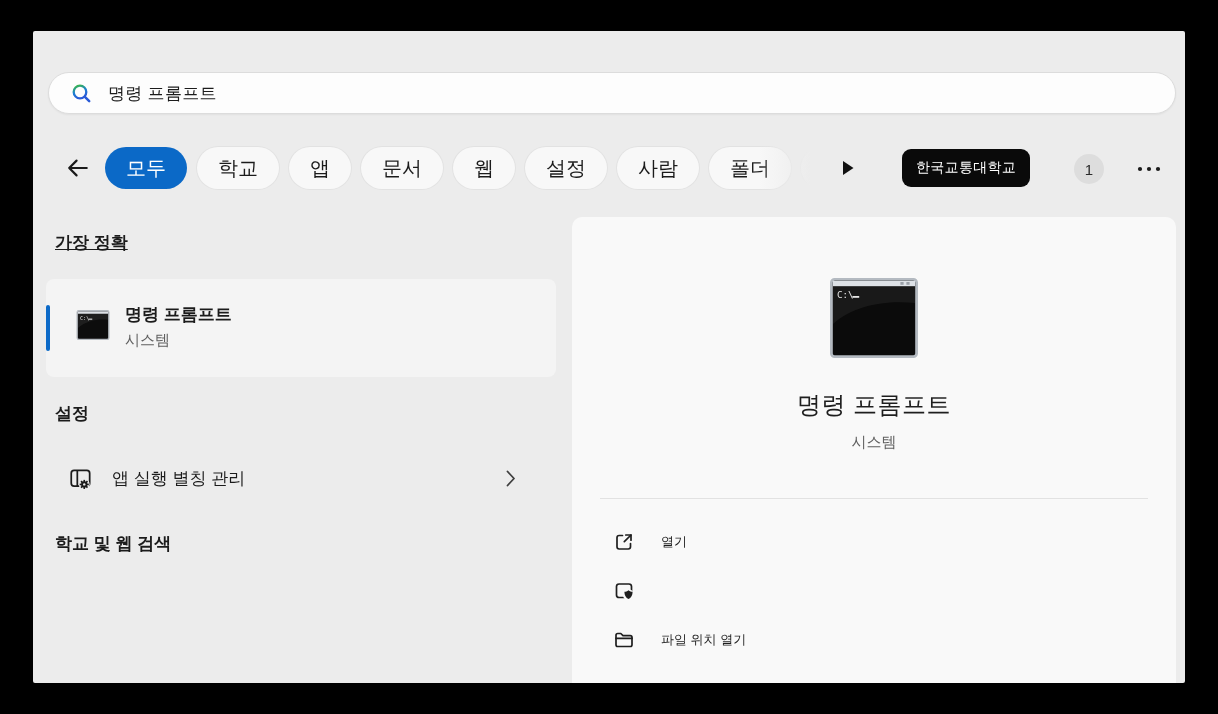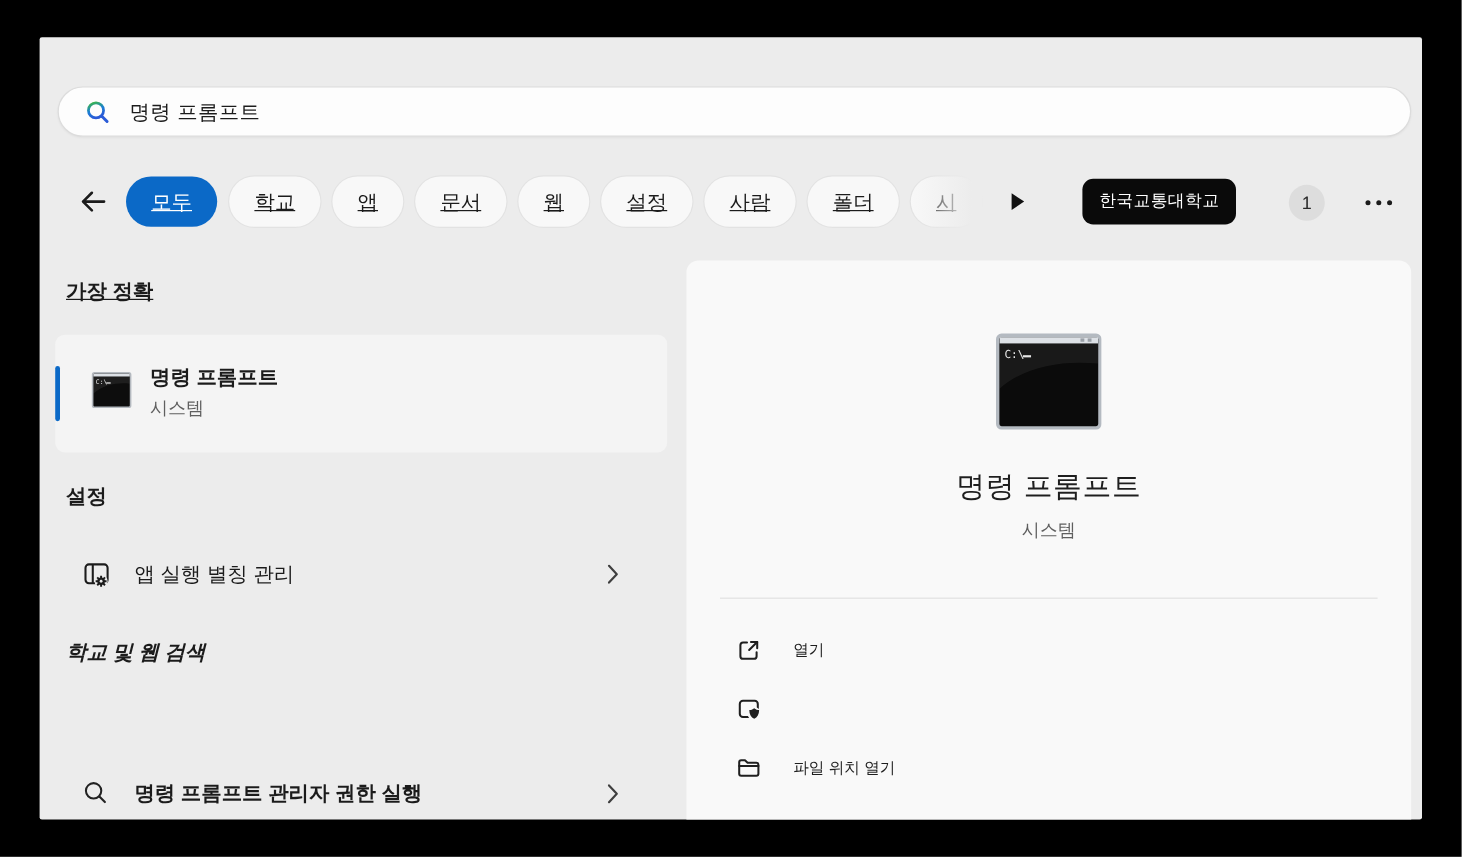--- a/index.html
+++ b/index.html
@@ -27,22 +27,22 @@
   .pills{
     position:absolute;left:72px;top:2px;width:714px;height:46px;
     display:flex;align-items:center;gap:10px;overflow:hidden;white-space:nowrap;
   }
   .pillfade{
     position:absolute;left:726px;top:2px;width:60px;height:46px;
     background:linear-gradient(to right,rgba(236,236,236,0),#ececec 85%);pointer-events:none;
   }
   .pill{
     flex:0 0 auto;height:42px;border-radius:21px;background:#f8f8f8;
-    display:flex;align-items:center;padding:0 21px;font-size:17px;color:#1b1b1b;
-    box-shadow:0 0 0 1px rgba(0,0,0,0.04);cursor:pointer;text-decoration:underline;
+    display:flex;align-items:center;padding:0 21px;font-size:20px;color:#1b1b1b;
+    box-shadow:0 0 0 1px rgba(0,0,0,0.04);cursor:pointer;
   }
   .pill.selected{background:#0b69c7;color:#fff;box-shadow:none;}
   .playbtn{position:absolute;left:802px;top:12px;width:26px;height:26px;display:flex;align-items:center;justify-content:center;cursor:pointer;}
   .orgbadge{
     position:absolute;left:869px;top:6px;height:38px;border-radius:9px;background:#0a0a0a;
     color:#fff;font-size:14px;display:flex;align-items:center;padding:0 14px;letter-spacing:.3px;
   }
   .countcircle{
     position:absolute;left:1041px;top:11px;width:30px;height:30px;border-radius:50%;
     background:#dddddd;color:#2a2a2a;font-size:15px;display:flex;align-items:center;justify-content:center;cursor:pointer;
@@ -171,40 +171,23 @@
       </svg>
     </span>
     <div class="ltext">앱 실행 별칭 관리</div>
     <span class="chev">
       <svg width="10" height="17" viewBox="0 0 10 17">
           <path d="M1.5 1.5 L8 8.5 L1.5 15.5" stroke="#3f3f3f" stroke-width="1.8" fill="none" stroke-linecap="round" stroke-linejoin="round"></path>
         </svg>
     </span>
   </div>
 
-  <div class="sechead" style="top:501px;font-style:italic;">학교 및 웹 검색</div>
-
-
-  <div class="lrow" style="top:607px;">
-    <span class="licon">
-      <svg width="24" height="24" viewBox="0 0 24 24">
-        <circle cx="10" cy="10" r="6.4" stroke="#222" stroke-width="1.7" fill="none"></circle>
-        <line x1="14.8" y1="14.8" x2="19.4" y2="19.4" stroke="#222" stroke-width="1.8" stroke-linecap="round"></line>
-      </svg>
-    </span>
-    <div class="ltext">
-      <span class="bold">명령 프롬프트 관리자 권한 실행</span>
-      <span class="dim"></span>
-    </div>
-    <span class="chev">
-      <svg width="10" height="17" viewBox="0 0 10 17">
-          <path d="M1.5 1.5 L8 8.5 L1.5 15.5" stroke="#3f3f3f" stroke-width="1.8" fill="none" stroke-linecap="round" stroke-linejoin="round"></path>
-        </svg>
-    </span>
-  </div>
+  <div class="sechead" style="top:501px;">학교 및 웹 검색</div>
+
+
 
   <div class="preview">
     <span class="bigicon">
       <svg width="88" height="82" viewBox="0 0 44 40">
         <rect x="0.7" y="0.7" width="42.6" height="38.6" rx="1.6" fill="#0b0b0b" stroke="#b4bac1" stroke-width="1.4"></rect>
         <rect x="1.5" y="1.5" width="41" height="2.6" fill="#dde1e6"></rect>
         <rect x="38.2" y="2" width="1.6" height="1.4" fill="#9aa0a7"></rect>
         <rect x="35.2" y="2" width="1.6" height="1.4" fill="#9aa0a7"></rect>
         <path d="M1.5 23 C 12 13.5, 28 11, 42.5 12.5 L 42.5 4.1 L 1.5 4.1 Z" fill="#ffffff" opacity="0.06"></path>
         <text x="3.5" y="10" font-size="4.6" fill="#e6e6e6" font-family="'DejaVu Sans Mono',monospace">C:\</text>

